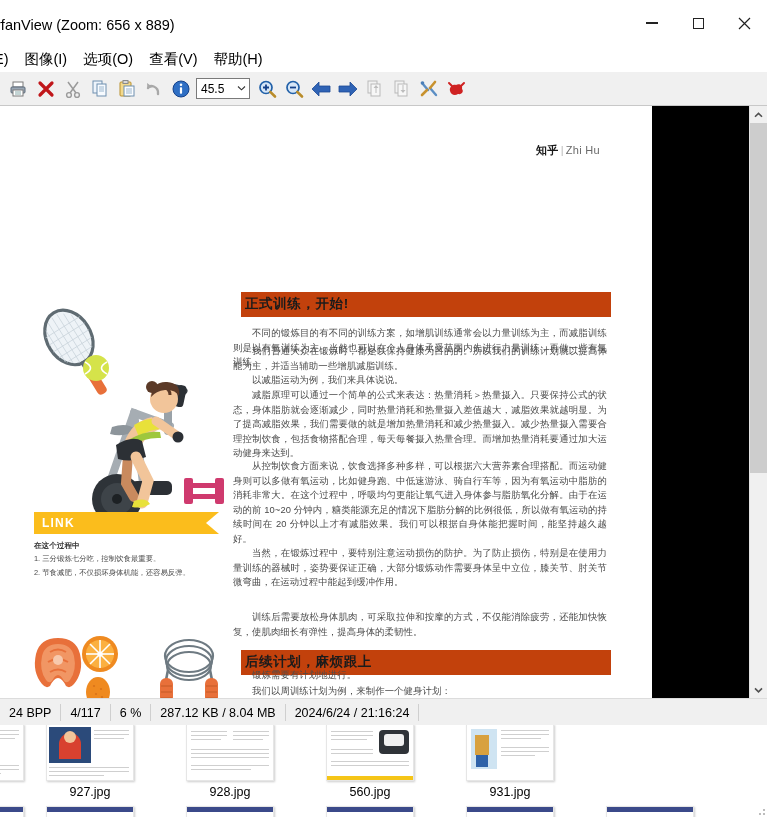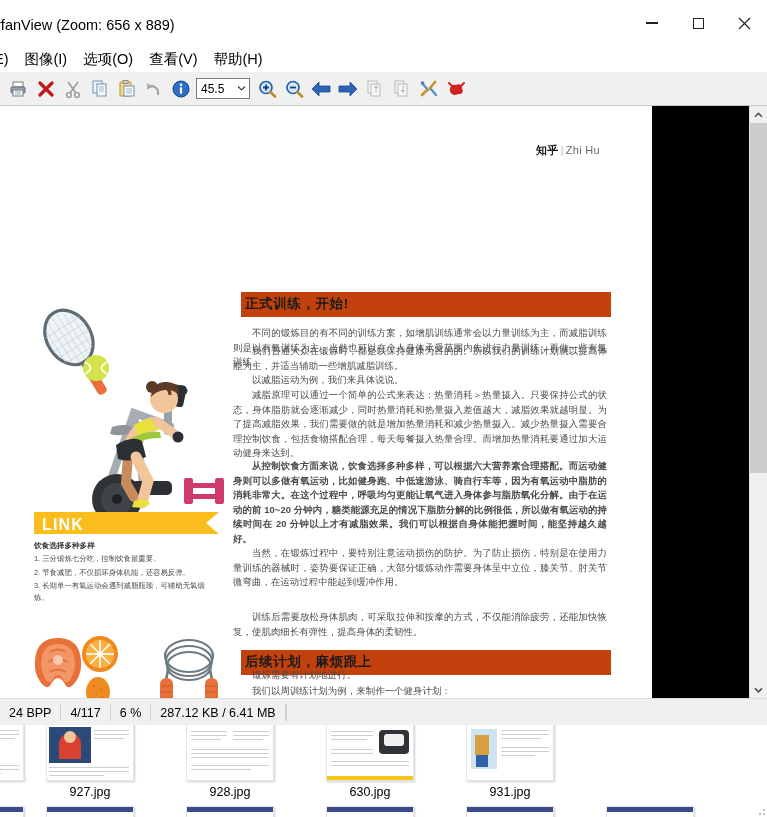--- a/index.html
+++ b/index.html
@@ -113,21 +113,21 @@
   .linkbox{position:absolute;left:34px;top:406px;width:172px;}
   .linkbanner{
     position:relative;height:22px;background:#fbbd1c;
   }
   .linkbanner:after{
     content:"";position:absolute;right:-13px;top:0;
     border-top:11px solid #fbbd1c;border-bottom:11px solid #fbbd1c;
     border-right:13px solid transparent;
   }
   .linkbanner span{
-    position:absolute;left:8px;top:4px;color:#fff;font-size:16px;
+    position:absolute;left:8px;top:4px;color:#fff;font-size:12px;
     font-weight:bold;letter-spacing:1.2px;
   }
   .linktitle{font-size:7.6px;font-weight:bold;color:#3a3a3a;margin-top:7px;}
   .linkline{font-size:7.4px;color:#4a4a4a;line-height:11.6px;margin-top:2px;}
 
   
   .dumbbell{position:absolute;left:182px;top:368px;}
 
   
   .statusbar{
@@ -415,24 +415,23 @@
             <rect x="2" y="4" width="9" height="26" rx="2" fill="#cf3a6e"></rect>
             <rect x="33" y="4" width="9" height="26" rx="2" fill="#cf3a6e"></rect>
             <rect x="11" y="9" width="22" height="5" fill="#cf3a6e"></rect>
             <rect x="11" y="20" width="22" height="5" fill="#cf3a6e"></rect>
           </svg>
 
           <div class="linkbox">
             <div class="linkbanner">
               <span>LINK</span>
             </div>
-            <div class="linktitle">饮食选择多种多样</div>
+            <div class="linktitle">在这个过程中</div>
             <div class="linkline">1. 三分锻炼七分吃，控制饮食最重要。</div>
             <div class="linkline">2. 节食减肥，不仅损坏身体机能，还容易反弹。</div>
-            <div class="linkline">3. 长期单一有氧运动会遇到减脂瓶颈，可辅助无氧锻炼。</div>
           </div>
 
           <svg width="96" height="76" style="position:absolute;left:28px;top:528px;">
             <g>
               <path d="M30 4 q18 0 22 16 q4 18 -6 30 q-4 5 -8 2 q-4 -8 -8 -8 q-4 0 -8 8 q-4 3 -8 -2 q-10 -12 -6 -30 q4 -16 22 -16 Z" fill="#e8703a"></path>
               <path d="M30 10 q13 0 16 12 q3 14 -4 24 q-3 4 -6 1 q-3 -6 -6 -6 q-3 0 -6 6 q-3 3 -6 -1 q-7 -10 -4 -24 q3 -12 16 -12 Z" fill="#f29c6c" opacity=".85"></path>
               <path d="M22 18 q8 -5 16 0 M20 28 q10 -6 20 0 M22 38 q8 -5 16 0" stroke="#e8703a" stroke-width="2" fill="none"></path>
               <circle cx="30" cy="26" r="5" fill="#f7c9ad"></circle>
             </g>
             <g>
@@ -477,21 +476,21 @@
 
         </div>
 
         <div class="txtcol">
           <div class="hl h1">正式训练，开始!</div>
 
           <div class="para" style="top:220px;">不同的锻炼目的有不同的训练方案，如增肌训练通常会以力量训练为主，而减脂训练则是以有氧训练为主，当然也可以在个人身体承受范围内先进行力量训练，再做一些有氧训练。</div>
           <div class="para" style="top:238px;">我们普通大众在锻炼时，都是以保持健康为目的的。所以我们的训练计划就以提高体能为主，并适当辅助一些增肌减脂训练。</div>
           <div class="para" style="top:267px;">以减脂运动为例，我们来具体说说。</div>
           <div class="para" style="top:282px;">减脂原理可以通过一个简单的公式来表达：热量消耗＞热量摄入。只要保持公式的状态，身体脂肪就会逐渐减少，同时热量消耗和热量摄入差值越大，减脂效果就越明显。为了提高减脂效果，我们需要做的就是增加热量消耗和减少热量摄入。减少热量摄入需要合理控制饮食，包括食物搭配合理，每天每餐摄入热量合理。而增加热量消耗要通过加大运动健身来达到。</div>
-          <div class="para" style="top:353px;font-weight:bold;">从控制饮食方面来说，饮食选择多种多样，可以根据六大营养素合理搭配。而运动健身则可以多做有氧运动，比如健身跑、中低速游泳、骑自行车等，因为有氧运动中脂肪的消耗非常大。在这个过程中，呼吸均匀更能让氧气进入身体参与脂肪氧化分解。由于在运动的前 10~20 分钟内，糖类能源充足的情况下脂肪分解的比例很低，所以做有氧运动的持续时间在 20 分钟以上才有减脂效果。我们可以根据自身体能把握时间，能坚持越久越好。</div>
+          <div class="para" style="top:353px;">从控制饮食方面来说，饮食选择多种多样，可以根据六大营养素合理搭配。而运动健身则可以多做有氧运动，比如健身跑、中低速游泳、骑自行车等，因为有氧运动中脂肪的消耗非常大。在这个过程中，呼吸均匀更能让氧气进入身体参与脂肪氧化分解。由于在运动的前 10~20 分钟内，糖类能源充足的情况下脂肪分解的比例很低，所以做有氧运动的持续时间在 20 分钟以上才有减脂效果。我们可以根据自身体能把握时间，能坚持越久越好。</div>
           <div class="para" style="top:440px;">当然，在锻炼过程中，要特别注意运动损伤的防护。为了防止损伤，特别是在使用力量训练的器械时，姿势要保证正确，大部分锻炼动作需要身体呈中立位，膝关节、肘关节微弯曲，在运动过程中能起到缓冲作用。</div>
           <div class="para" style="top:504px;">训练后需要放松身体肌肉，可采取拉伸和按摩的方式，不仅能消除疲劳，还能加快恢复，使肌肉细长有弹性，提高身体的柔韧性。</div>
 
           <div class="hl h2">后续计划，麻烦跟上</div>
 
           <div class="para" style="top:562px;">锻炼需要有计划地进行。</div>
           <div class="para" style="top:578px;">我们以周训练计划为例，来制作一个健身计划：</div>
         </div>
 
       </div>
@@ -515,22 +514,23 @@
 
   </div>
 
   <div class="statusbar">
     <div class="sb-cell">24 BPP</div>
     <div class="sb-div"></div>
     <div class="sb-cell">4/117</div>
     <div class="sb-div"></div>
     <div class="sb-cell">6 %</div>
     <div class="sb-div"></div>
-    <div class="sb-cell">287.12 KB / 6.41 MB</div>
+    <div class="sb-cell">287.12 KB / 8.04 MB</div>
     <div class="sb-div"></div>
+    <div class="sb-cell">2024/6/24 / 21:16:24</div>
     <div class="sb-div"></div>
   </div>
 
   <div class="thumbs">
 
     <div class="thumbrow r1">
 
       <div class="thumbcell first">
         <div class="thumbimg">
           <div class="mini">
@@ -591,21 +591,21 @@
             <div class="mtxt" style="left:4px;top:14px;width:36px;"></div>
             <div style="position:absolute;right:4px;top:5px;width:30px;height:24px;background:#2f3338;border-radius:4px;"></div>
             <div style="position:absolute;right:9px;top:9px;width:20px;height:12px;background:#f0f0f0;border-radius:3px;"></div>
             <div class="mtxt" style="left:4px;top:24px;width:42px;"></div>
             <div class="mtxt" style="left:4px;top:28px;width:42px;"></div>
             <div class="mtxt" style="left:4px;top:36px;width:78px;"></div>
             <div class="mtxt" style="left:4px;top:40px;width:78px;"></div>
             <div class="mbar"></div>
           </div>
         </div>
-        <div class="thumblbl">630.jpg</div>
+        <div class="thumblbl">560.jpg</div>
       </div>
 
       <div class="thumbcell">
         <div class="thumbimg">
           <div class="mini">
             <div style="position:absolute;left:4px;top:4px;width:26px;height:40px;background:#cfe4f2;"></div>
             <div style="position:absolute;left:8px;top:10px;width:14px;height:20px;background:#d8a13f;"></div>
             <div style="position:absolute;left:9px;top:30px;width:12px;height:12px;background:#2f62a8;"></div>
             <div class="mtxt" style="left:34px;top:5px;width:48px;"></div>
             <div class="mtxt" style="left:34px;top:9px;width:48px;"></div>

